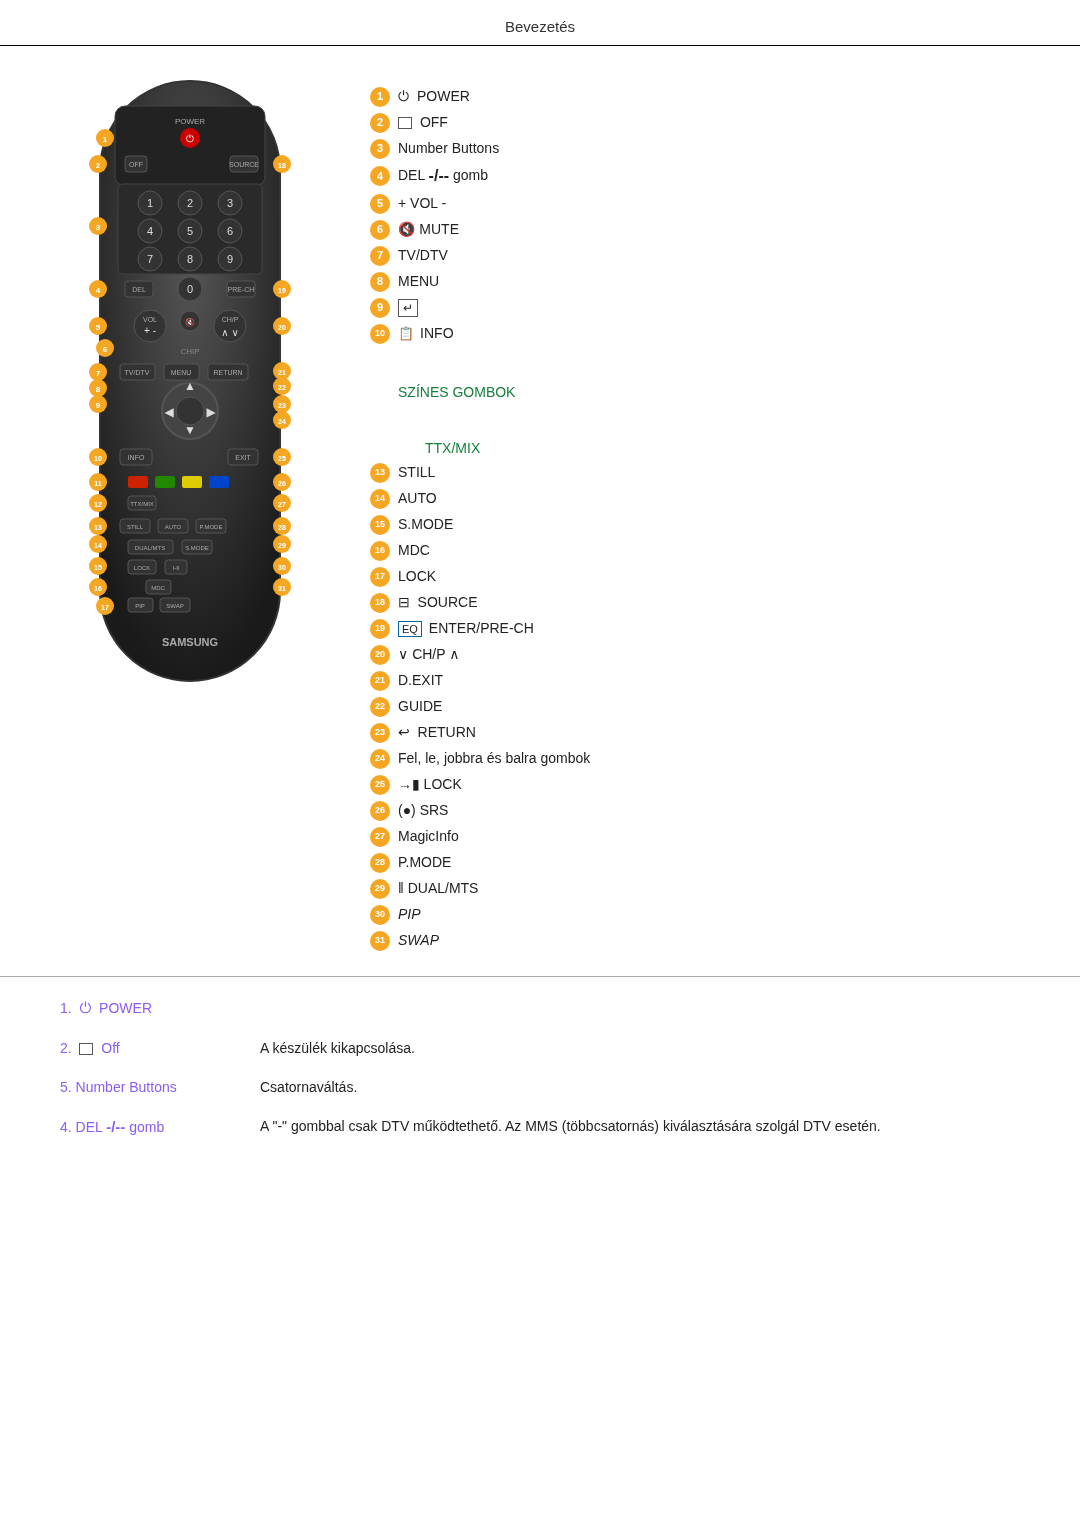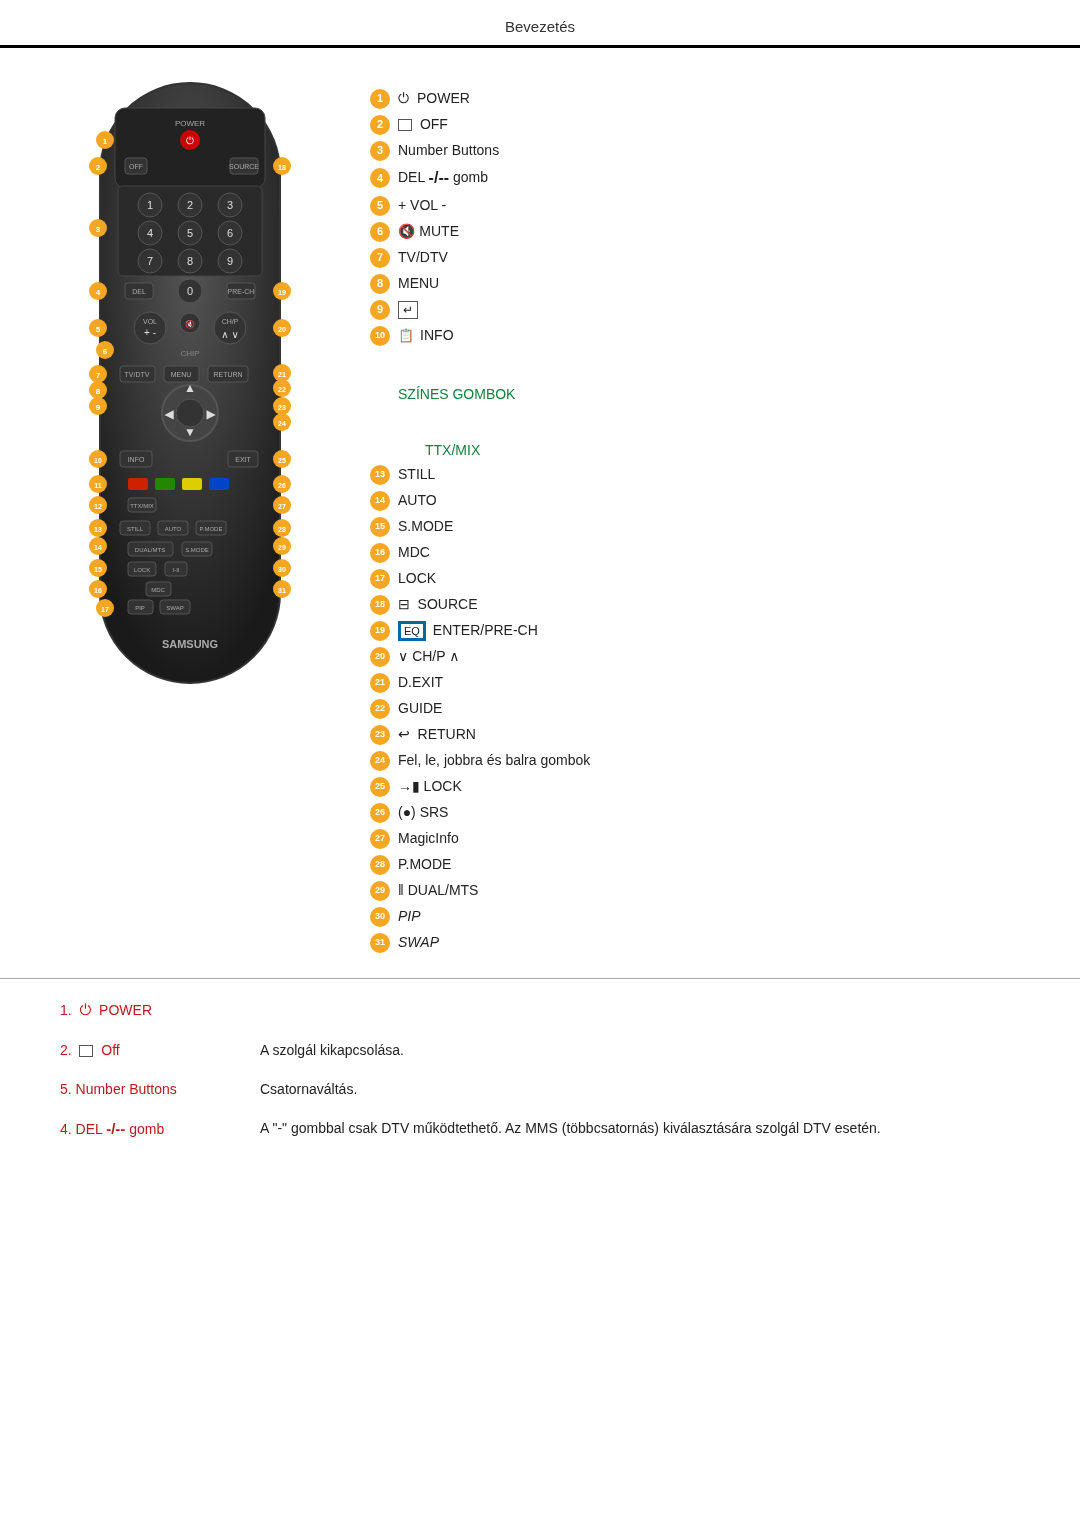--- a/index.html
+++ b/index.html
@@ -9,21 +9,21 @@
       width: 1080px;
       min-height: 1527px;
       position: relative;
       font-size: 15px;
       color: #222;
     }
 
     .page-header {
       text-align: center;
       padding: 18px 0 10px;
-      border-bottom: 3px solid #000000;
+      border-bottom: 1px solid #000000;
       font-size: 15px;
       color: #333;
     }
 
     .content-area {
       display: flex;
       padding: 30px 40px 20px 60px;
       gap: 30px;
     }
 
@@ -77,21 +77,21 @@
     .desc-item {
       display: flex;
       margin-bottom: 18px;
       font-size: 14px;
       line-height: 1.5;
     }
 
     .desc-item .desc-label {
       flex: 0 0 200px;
       font-weight: normal;
-      color: #b91c1c;
+      color: #8b5cf6;
     }
 
     .desc-item .desc-text {
       flex: 1;
       color: #222;
     }
 
     
     .remote-body {
       position: relative;
@@ -416,21 +416,21 @@
       <span class="label-text">LOCK</span>
     </div>
 
     <div class="label-item">
       <span class="num-badge orange" style="font-size:9px;">18</span>
       <span class="label-text"><span style="margin-right:4px;">⊟</span> SOURCE</span>
     </div>
 
     <div class="label-item">
       <span class="num-badge orange" style="font-size:9px;">19</span>
-      <span class="label-text"><span style="border:3px solid #0369a1;padding:1px 3px;font-size:11px;margin-right:3px;">EQ</span> ENTER/PRE-CH</span>
+      <span class="label-text"><span style="border:1px solid #0369a1;padding:1px 3px;font-size:11px;margin-right:3px;">EQ</span> ENTER/PRE-CH</span>
     </div>
 
     <div class="label-item">
       <span class="num-badge orange" style="font-size:9px;">20</span>
       <span class="label-text">∨ CH/P ∧</span>
     </div>
 
     <div class="label-item">
       <span class="num-badge orange" style="font-size:9px;">21</span>
       <span class="label-text">D.EXIT</span>
@@ -494,21 +494,21 @@
   <div class="desc-item">
     <div class="desc-label">
       1. &nbsp;<span style="font-size:15px;">⏻</span>&nbsp; POWER
     </div>
   </div>
 
   <div class="desc-item">
     <div class="desc-label">
       2. &nbsp;<span style="border:1px solid #555;display:inline-block;width:14px;height:12px;vertical-align:middle;"></span>&nbsp; Off
     </div>
-    <div class="desc-text">A szolgál kikapcsolása.</div>
+    <div class="desc-text">A készülék kikapcsolása.</div>
   </div>
 
   <div class="desc-item">
     <div class="desc-label">
       5. Number Buttons
     </div>
     <div class="desc-text">Csatornaváltás.</div>
   </div>
 
   <div class="desc-item">

